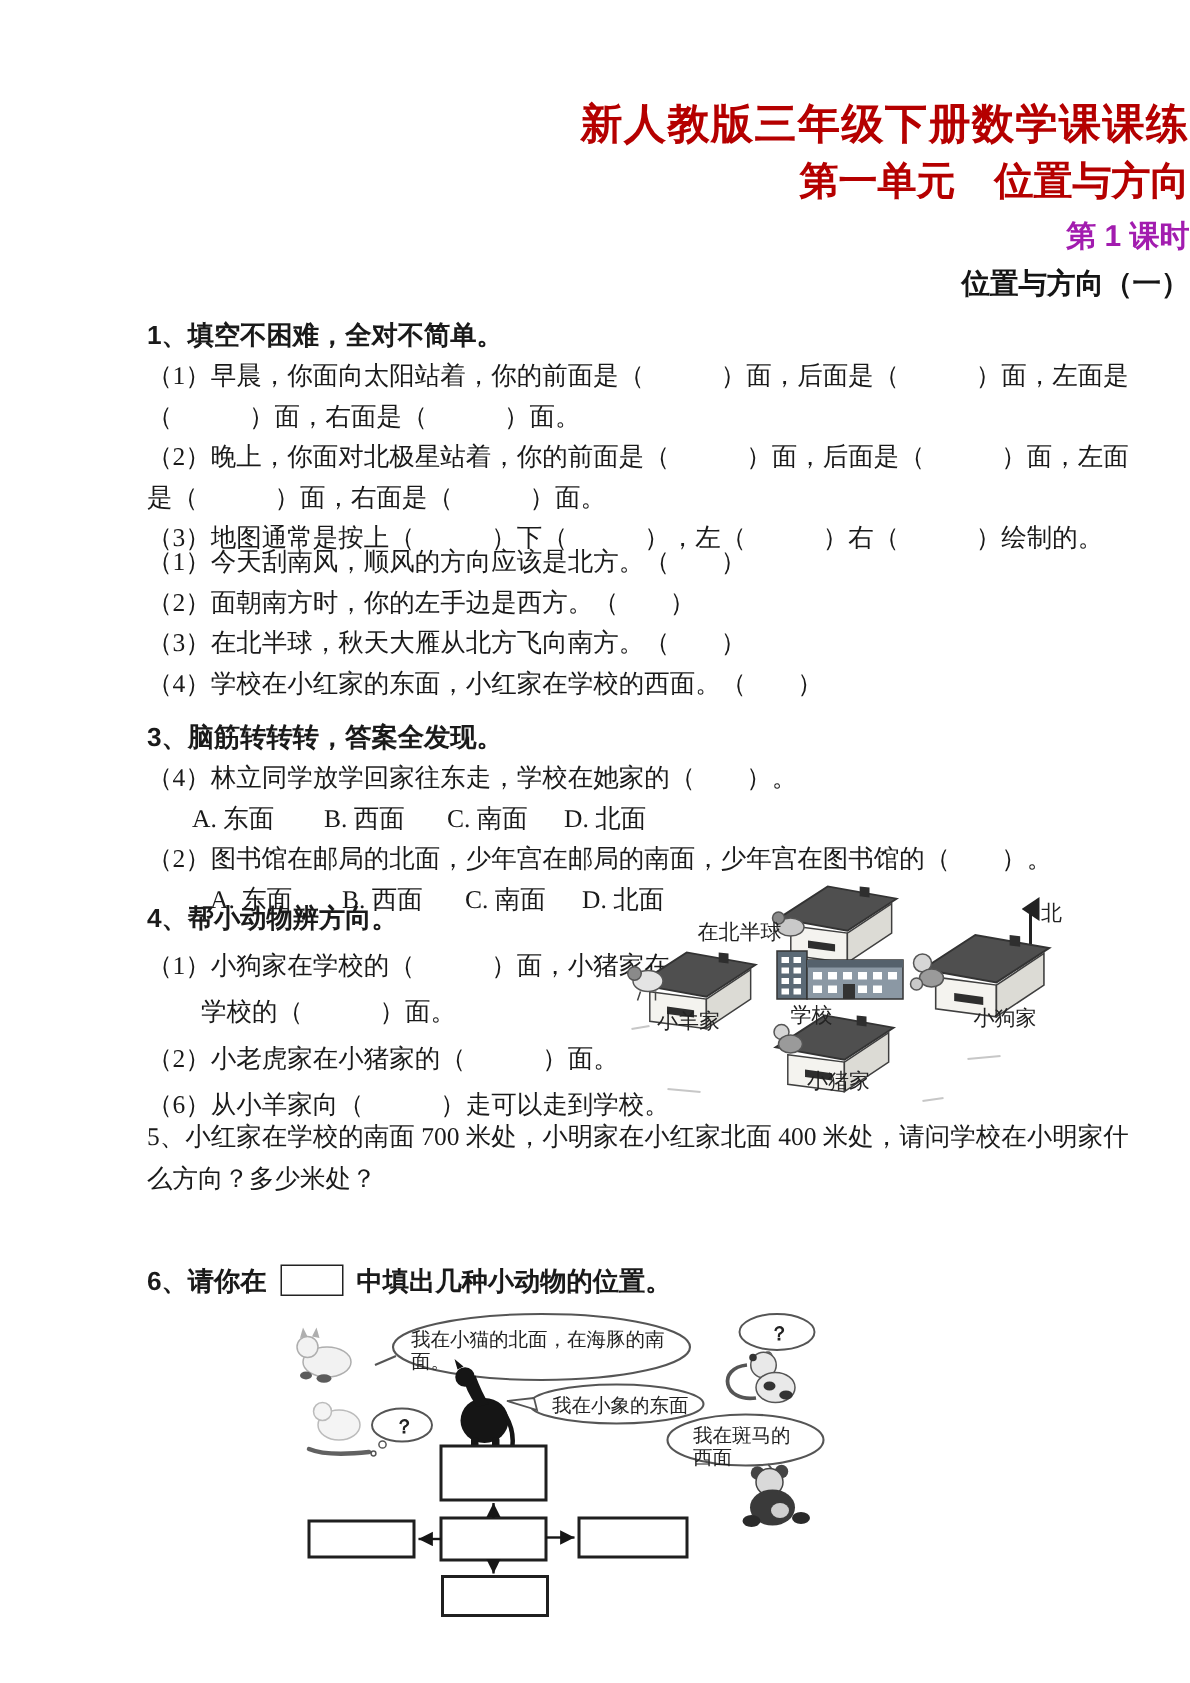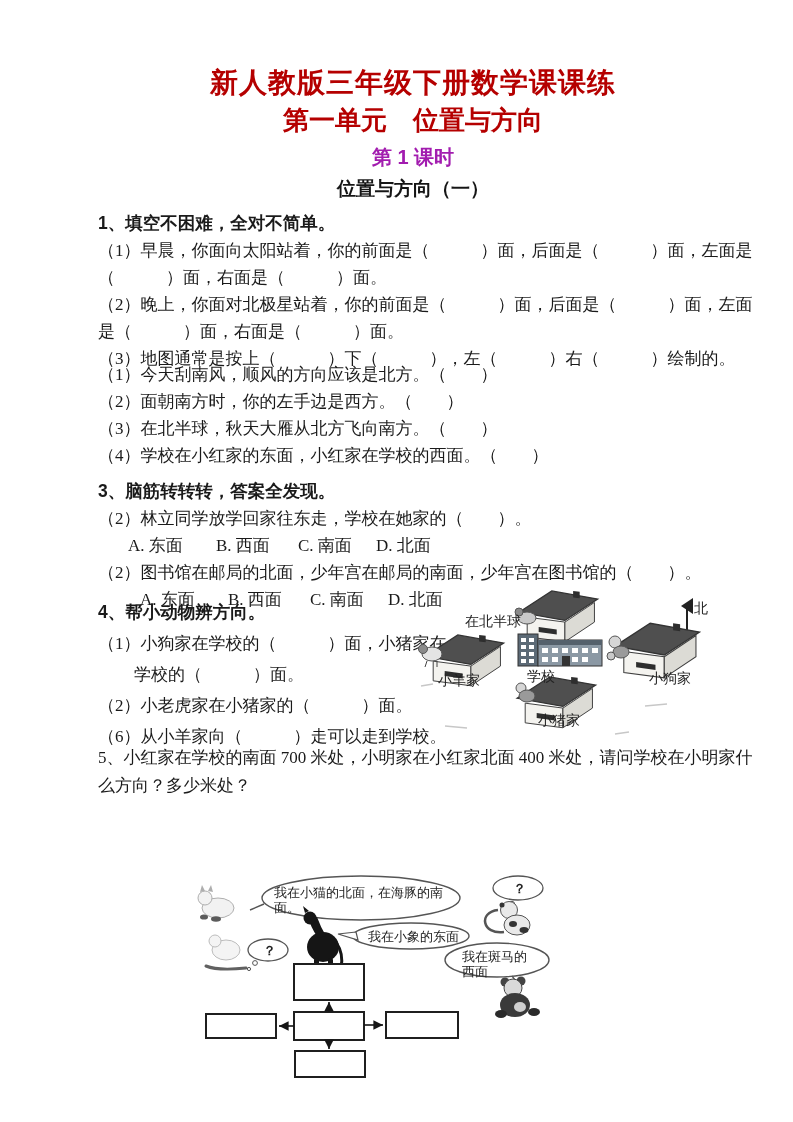--- a/index.html
+++ b/index.html
@@ -1,19 +1,19 @@
 <!DOCTYPE html>
 <html><head>
 <meta charset="utf-8">
 <style>
   html,body{margin:0;padding:0;background:#ffffff;}
   .page{position:relative;width:793px;height:1122px;background:#fff;overflow:hidden;
         font-family:"Liberation Serif","DejaVu Serif",serif;color:#1a1a1a;}
   
-  .doc-header{position:absolute;top:0;left:0;right:0;text-align:center;margin-left:33px;}
+  .doc-header{position:absolute;top:0;left:0;right:0;text-align:right;margin-left:33px;}
   .t-main{margin-top:64px;font-family:"Liberation Sans","DejaVu Sans",sans-serif;
           font-weight:700;font-size:28px;color:#b50000;letter-spacing:1px;}
   .t-unit{font-family:"Liberation Sans","DejaVu Sans",sans-serif;font-weight:700;
           font-size:26px;color:#b50000;margin-top:1px;}
   .t-lesson{font-family:"Liberation Sans","DejaVu Sans",sans-serif;font-weight:700;
           font-size:20px;color:#a21caf;margin-top:6px;}
   .t-topic{font-family:"Liberation Sans","DejaVu Sans",sans-serif;font-weight:700;
           font-size:19px;color:#151515;margin-top:5px;}
   
   .q{position:absolute;left:70px;width:662px;font-size:17px;line-height:27px;margin-left:28px;}
@@ -55,21 +55,21 @@
 
   <section class="q" style="top:361px">
     <p class="qi">（1）今天刮南风，顺风的方向应该是北方。（　　）</p>
     <p class="qi">（2）面朝南方时，你的左手边是西方。（　　）</p>
     <p class="qi">（3）在北半球，秋天大雁从北方飞向南方。（　　）</p>
     <p class="qi">（4）学校在小红家的东面，小红家在学校的西面。（　　）</p>
   </section>
 
   <section class="q" style="top:478px">
     <p class="qh">3、脑筋转转转，答案全发现。</p>
-    <p class="qi">（2）林立同学放学回家往东走，学校在她家的（　　）。</p>
+    <p class="qi">（4）林立同学放学回家往东走，学校在她家的（　　）。</p>
     <p class="opts">
       <span>A. 东面</span>
       <span>B. 西面</span>
       <span>C. 南面</span>
       <span>D. 北面</span>
     </p>
     <p class="qi">（2）图书馆在邮局的北面，少年宫在邮局的南面，少年宫在图书馆的（　　）。</p>
     <p class="opts" style="padding-left:42px">
       <span>A. 东面</span>
       <span>B. 西面</span>
@@ -176,20 +176,25 @@
     <span class="lbl" style="left:112px;top:82px">学校</span>
     <span class="lbl" style="left:234px;top:84px">小狗家</span>
     <span class="lbl" style="left:123px;top:126px">小猪家</span>
     <span class="lbl" style="left:279px;top:14px">北</span>
   </div>
 
   <section class="q" style="top:744px;line-height:28px">
     <p class="qi">5、小红家在学校的南面 700 米处，小明家在小红家北面 400 米处，请问学校在小明家什么方向？多少米处？</p>
   </section>
 
+  <section class="q" style="top:841px">
+    <p class="qh">
+      <span>6、请你在</span><span class="inline-box"></span><span>中填出几种小动物的位置。</span>
+    </p>
+  </section>
 
   <div class="fig" style="left:168px;top:872px;width:400px;height:228px">
     <svg width="400" height="228" viewBox="0 0 400 228">
       <defs>
         <marker id="arrB" markerWidth="8" markerHeight="8" refX="6" refY="3" orient="auto">
           <path d="M0,0 L6,3 L0,6 Z" fill="#161616"></path>
         </marker>
       </defs>
 
       <g>

